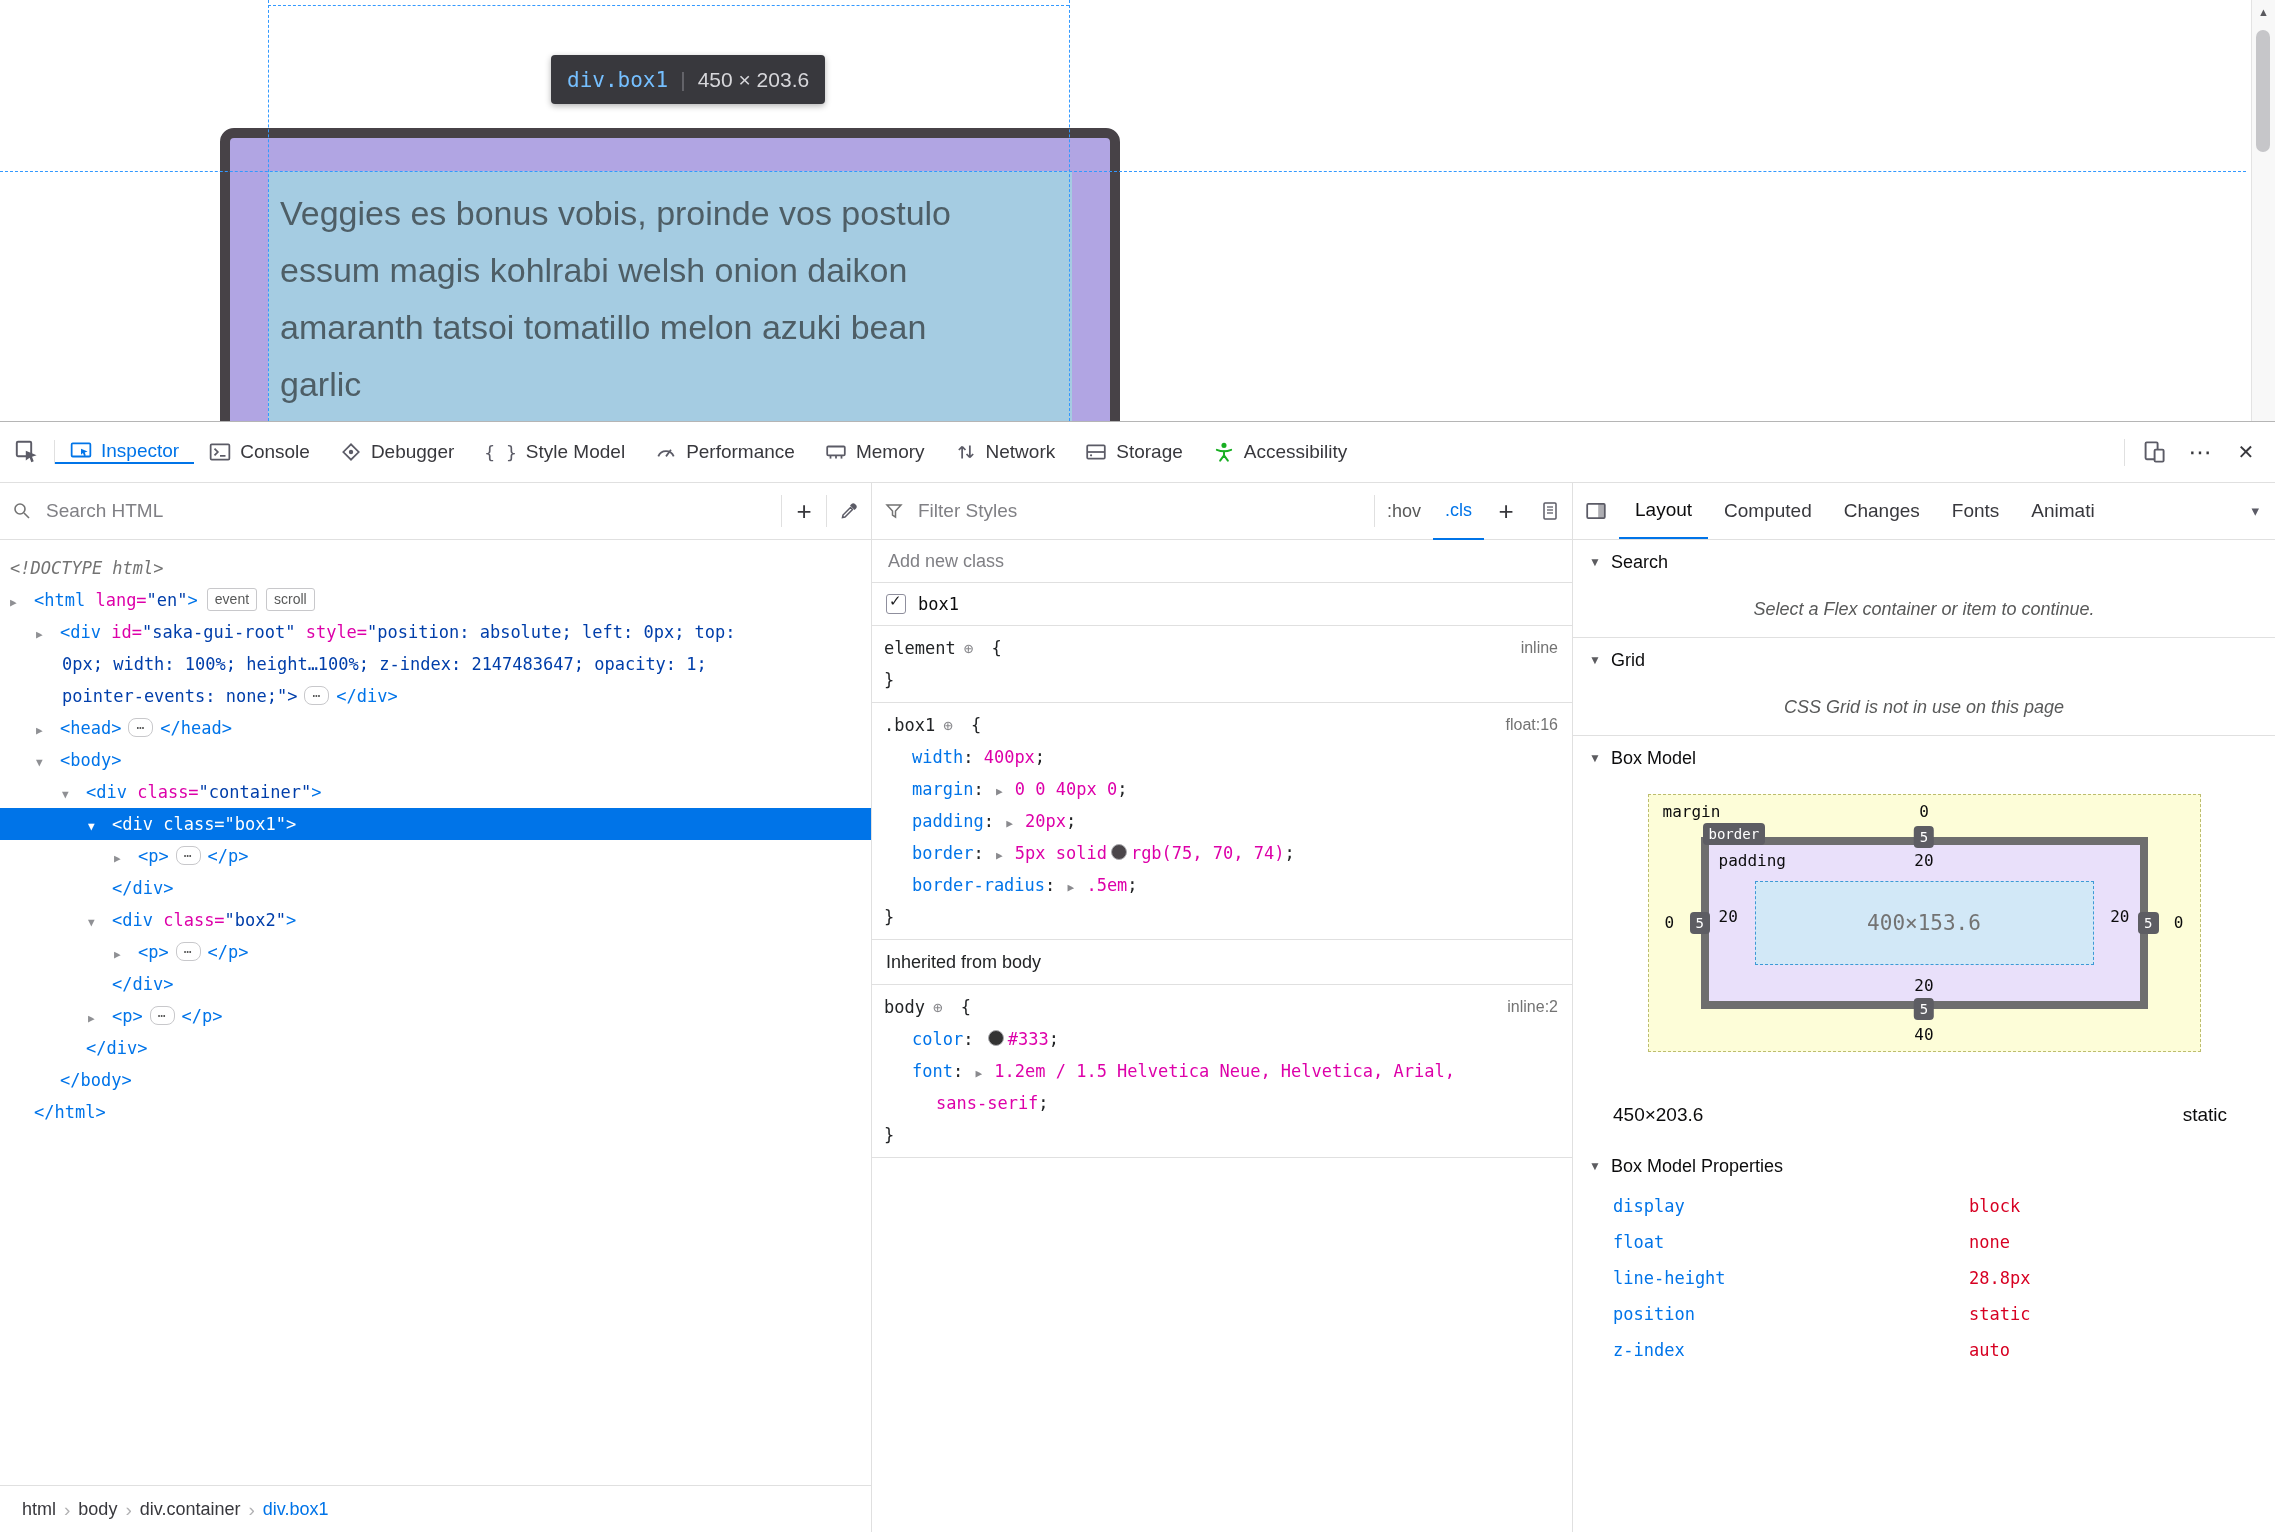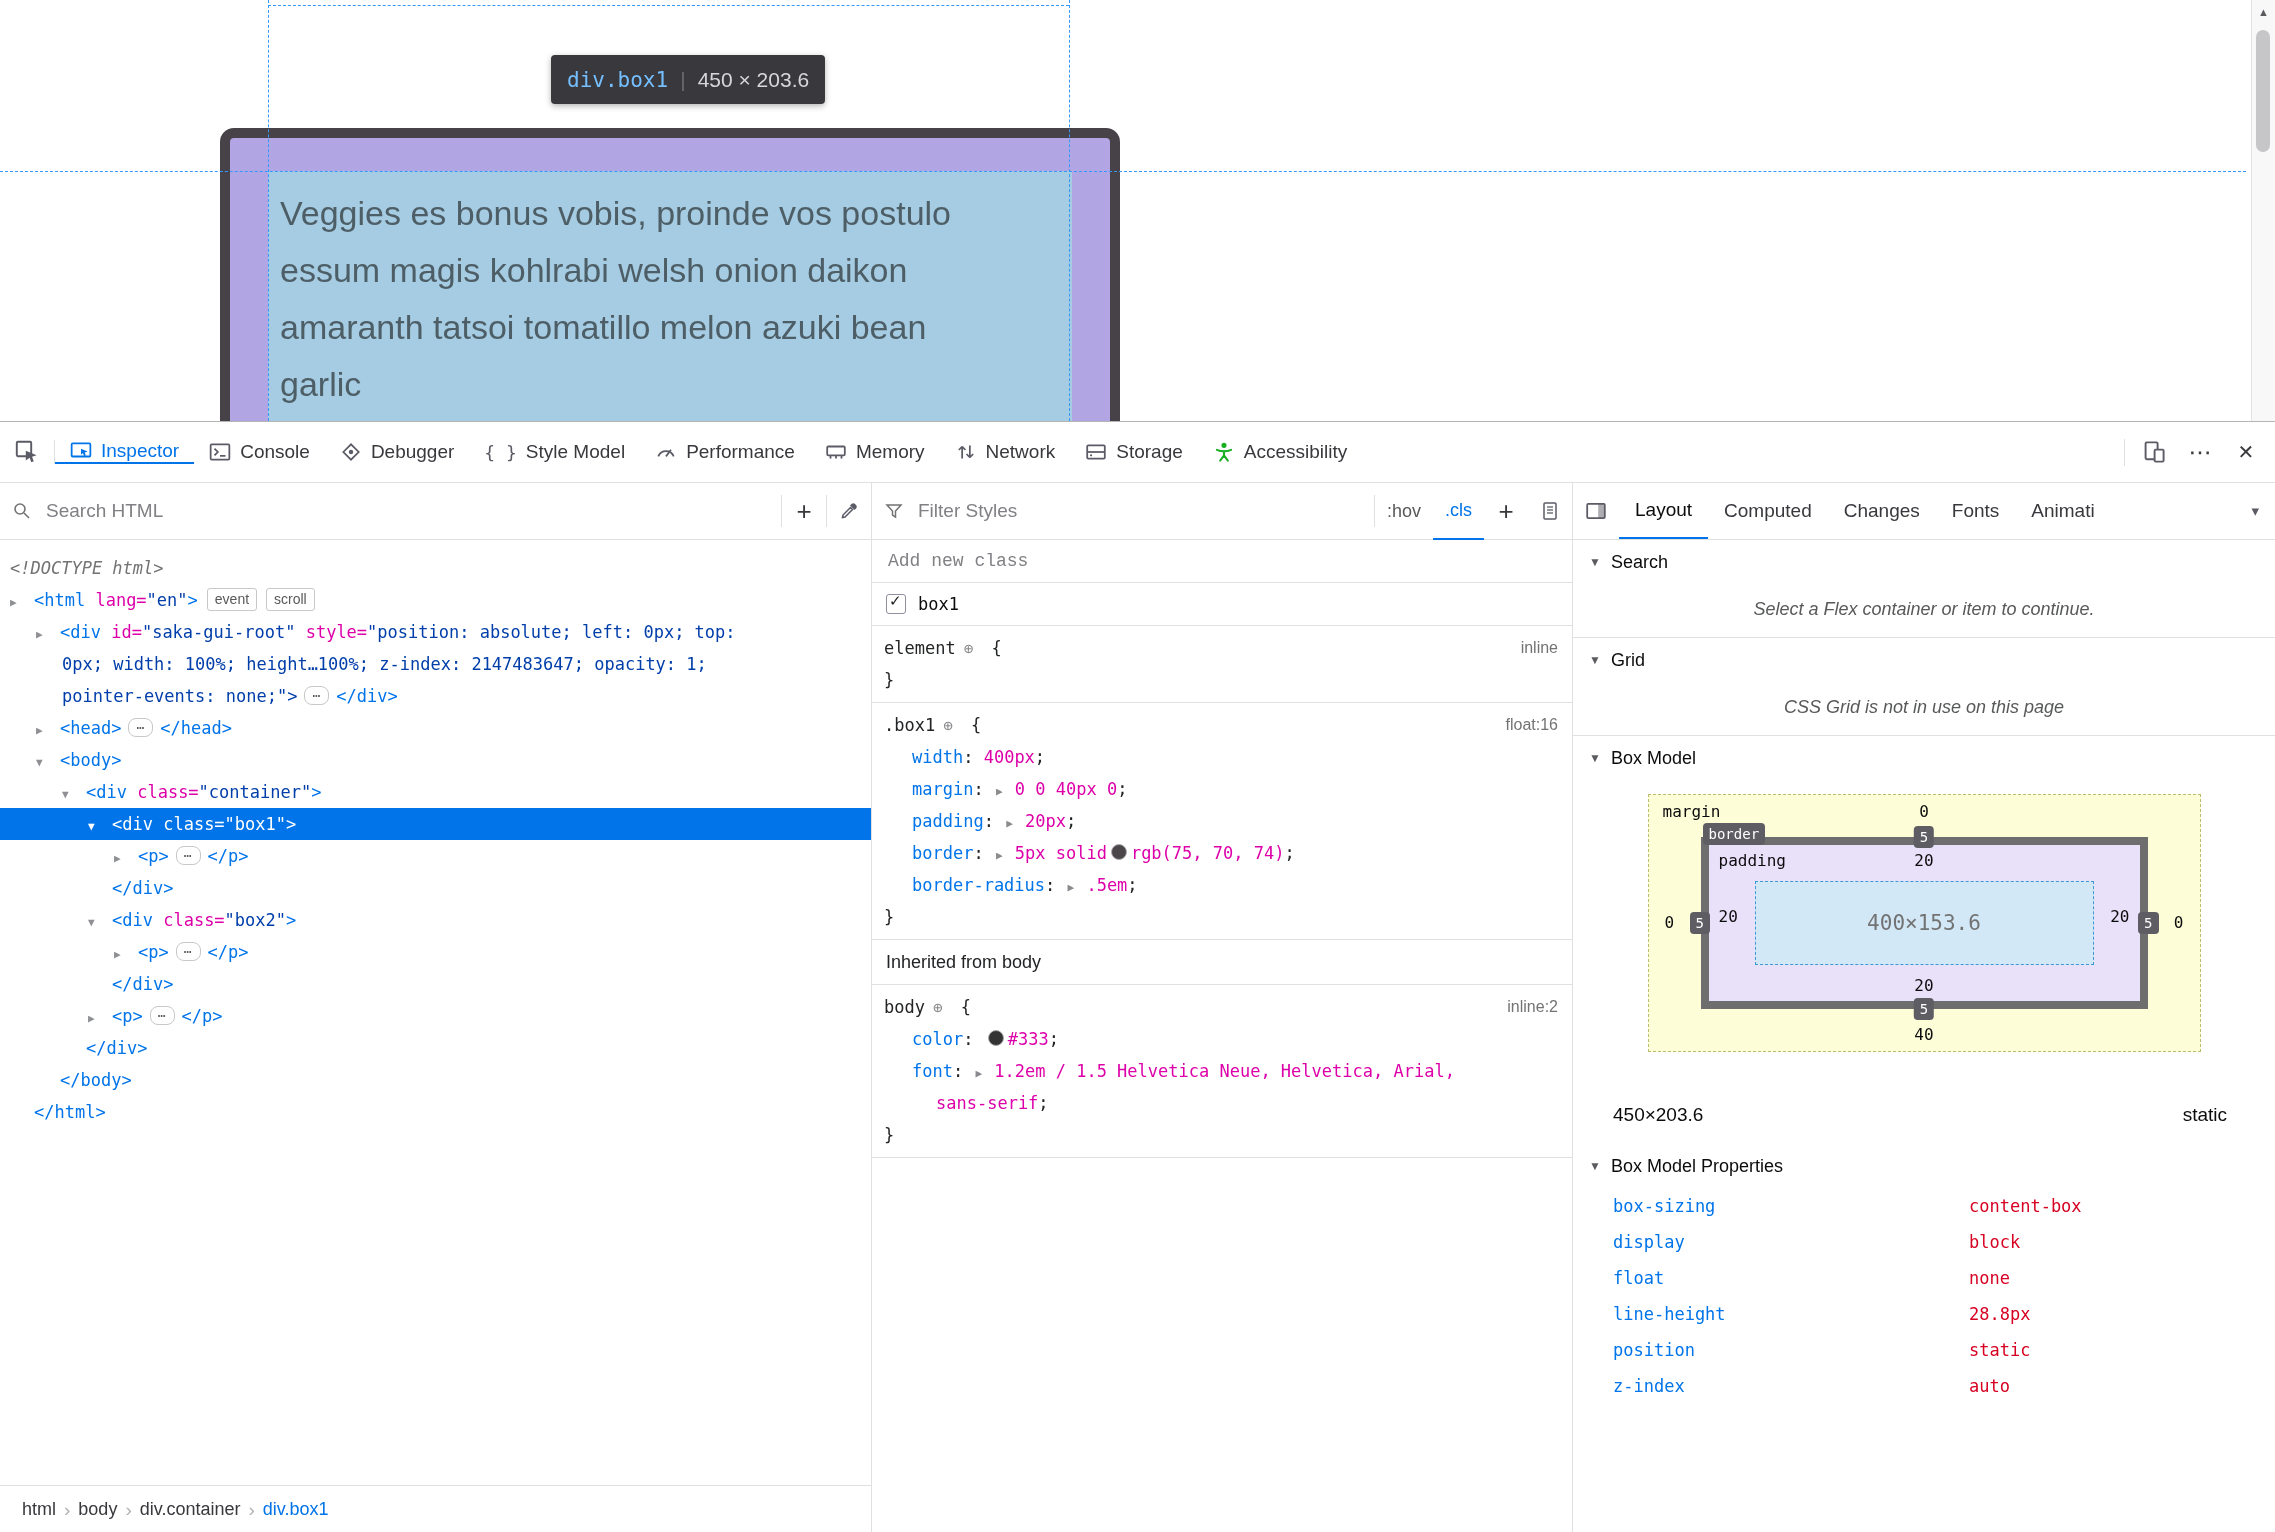--- a/index.html
+++ b/index.html
@@ -320,21 +320,21 @@
           <svg class="icon" width="20" height="20" viewBox="0 0 20 20">
             <rect x="4" y="2" width="12" height="16" rx="1" fill="none" stroke="#5b5b66" stroke-width="1.5"></rect>
             <line x1="7" y1="6" x2="13" y2="6" stroke="#5b5b66" stroke-width="1.3"></line>
             <line x1="7" y1="9" x2="13" y2="9" stroke="#5b5b66" stroke-width="1.3"></line>
             <line x1="7" y1="12" x2="13" y2="12" stroke="#5b5b66" stroke-width="1.3"></line>
           </svg>
         </span>
       </div>
 
       <div class="rp-row">
-        <input class="pt-input" style="font-size: 18px; font-family: Liberation Mono, monospace;" placeholder="Add new class">
+        <input class="pt-input" style="font-size: 18px;" placeholder="Add new class">
       </div>
 
       <div class="rp-row">
         <span class="cb"></span>
         <span class="rule-class-label">box1</span>
       </div>
 
       <div class="rule-block">
           <div class="code-line" style="padding-left: 12px;"><span class="tk-sel">element</span><span class="tk-target">⊕</span><span class="tk-b"> {</span><span class="line-right">inline</span></div>
           <div class="code-line" style="padding-left: 12px;"><span class="tk-b">}</span></div>
@@ -424,24 +424,20 @@
         <span>450×203.6</span>
         <span>static</span>
       </div>
 
       <div class="section-h" style="margin-top:18px">
         <span class="chev">▼</span>
         <span>Box Model Properties</span>
       </div>
 
       <div class="prop-row">
-        <span class="prop-name">box-sizing</span>
-        <span class="prop-value">content-box</span>
-      </div>
-      <div class="prop-row">
         <span class="prop-name">display</span>
         <span class="prop-value">block</span>
       </div>
       <div class="prop-row">
         <span class="prop-name">float</span>
         <span class="prop-value">none</span>
       </div>
       <div class="prop-row">
         <span class="prop-name">line-height</span>
         <span class="prop-value">28.8px</span>

